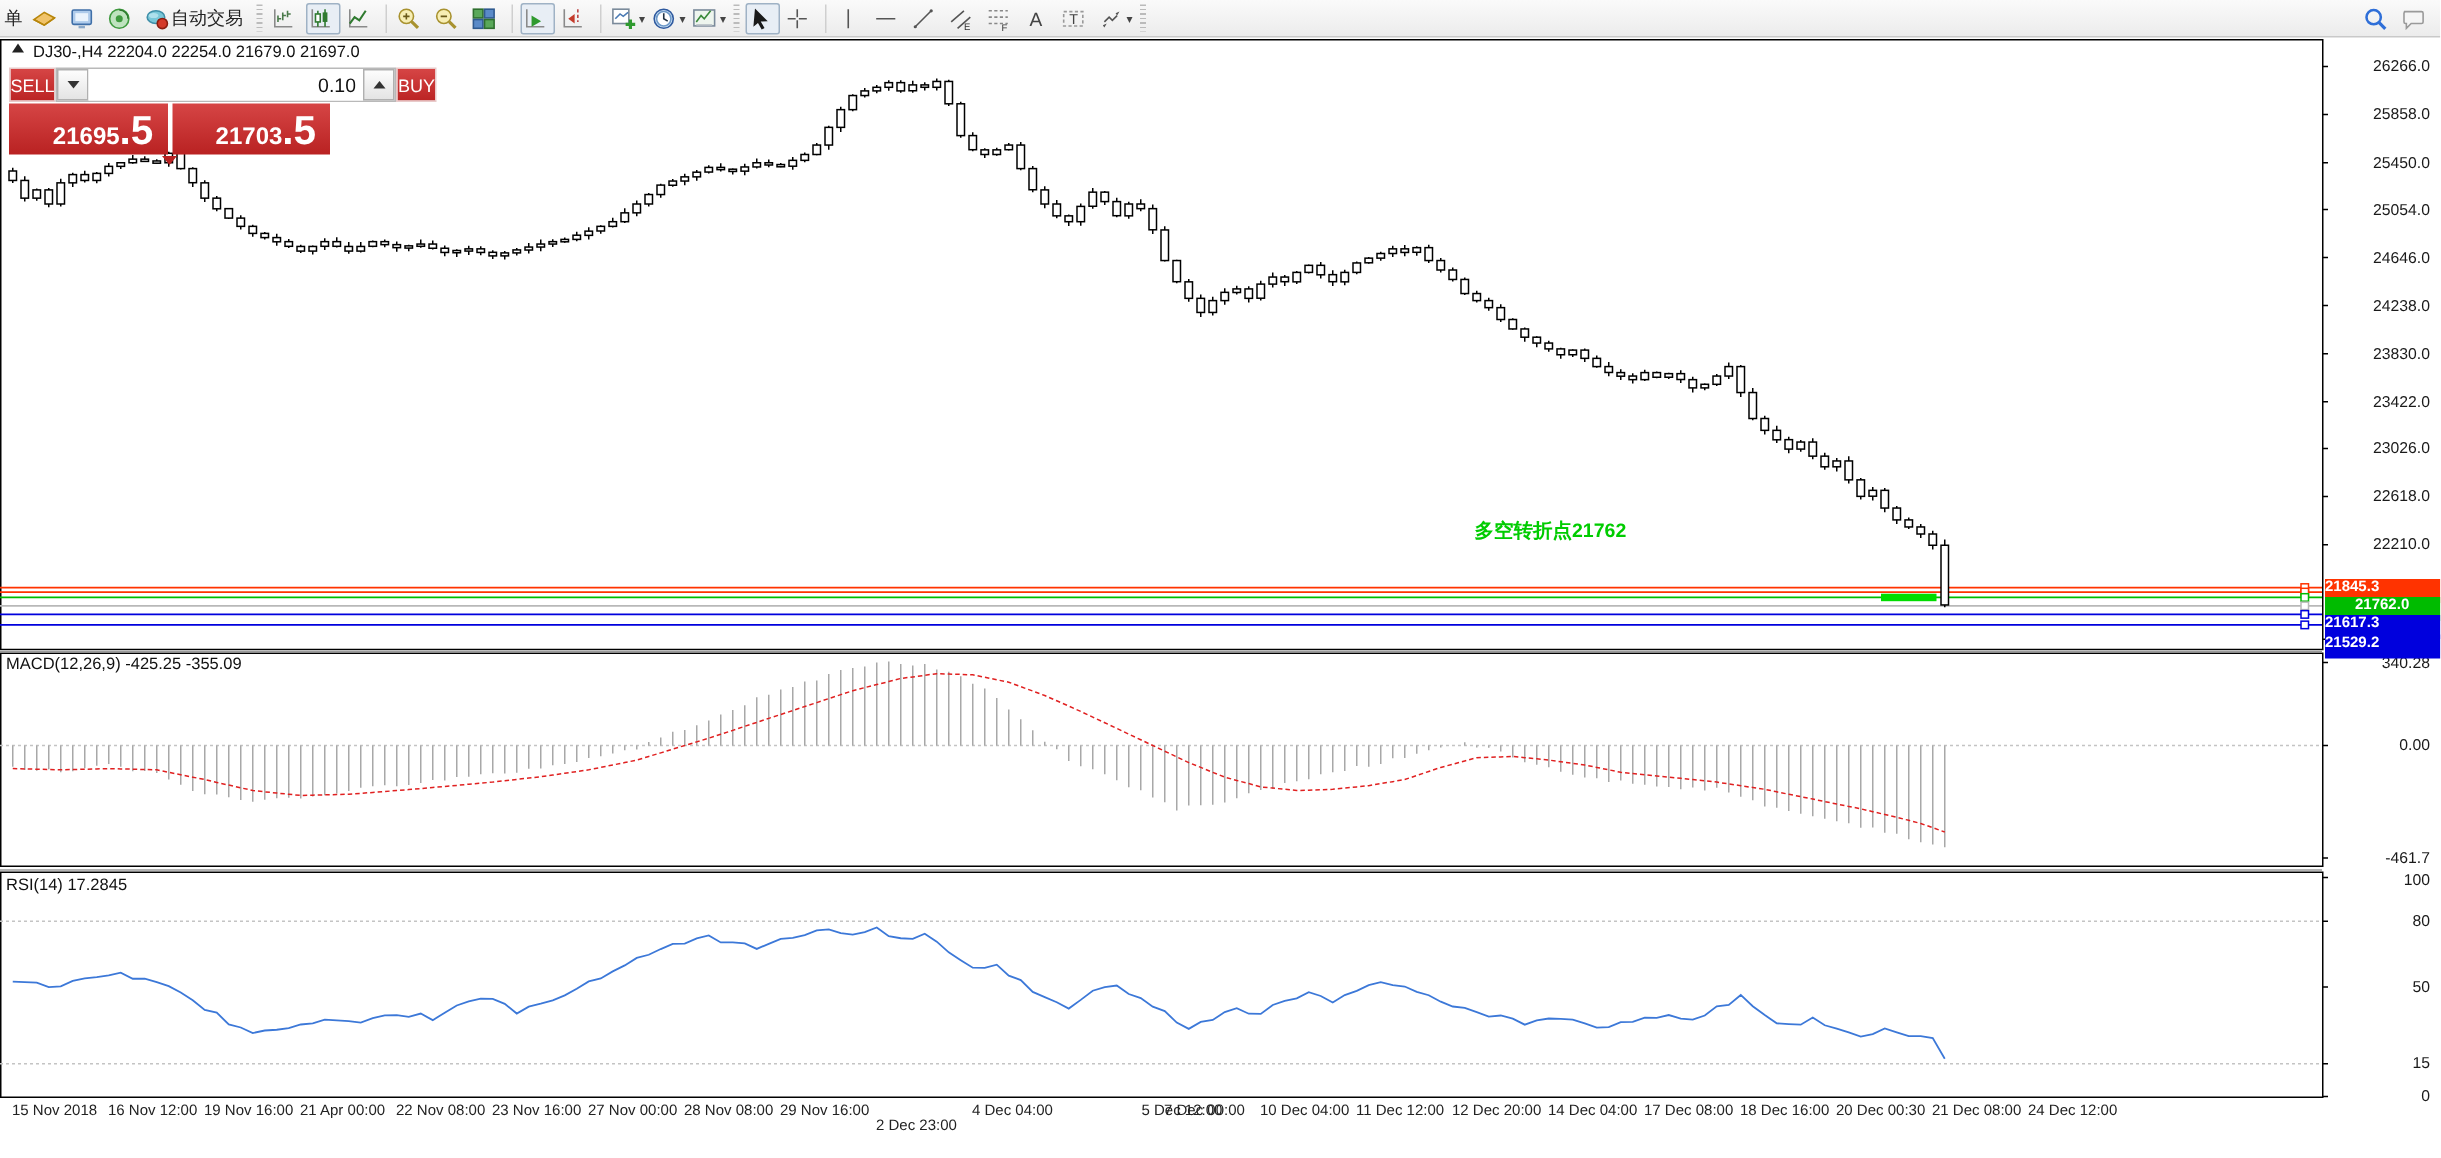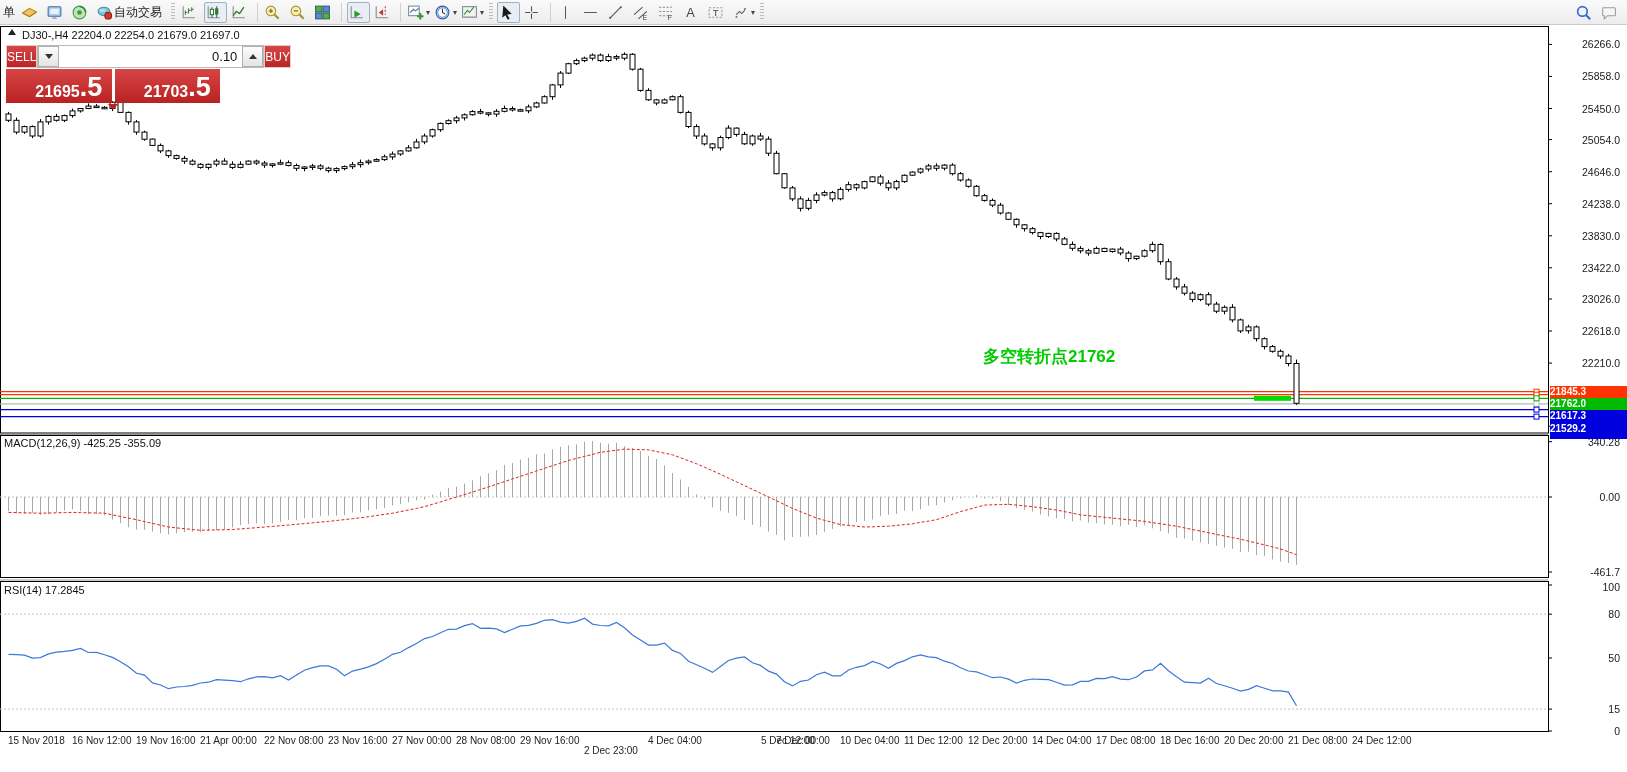--- a/index.html
+++ b/index.html
@@ -24,21 +24,21 @@
   .tf-btn{font-size:11px;color:#333;height:21px;padding:0 7px;display:inline-flex;align-items:center;
     border:1px solid transparent;border-radius:2px;margin:0 1px;letter-spacing:.5px;}
   .tf-btn.active{border:1px solid #aab6c2;background:#f6f8fa;}
   #tb-right{margin-left:auto;display:flex;align-items:center;padding-right:2px;}
 
   
   #plot{position:absolute;left:0;top:0;}
   #chart-title{position:absolute;left:8px;top:29px;font-size:11px;color:#111;display:flex;align-items:flex-start;gap:6px;}
   .collapse-tri{width:0;height:0;border-left:4px solid transparent;border-right:4px solid transparent;
     border-bottom:6px solid #222;display:inline-block;}
-  #annotation{position:absolute;left:983px;top:345px;font-size:17px;font-weight:bold;color:#00cc00;white-space:nowrap;}
+  #annotation{position:absolute;left:983px;top:345px;font-size:13px;font-weight:bold;color:#00cc00;white-space:nowrap;}
 
   .axis-label{position:absolute;font-size:10.5px;color:#1a1a1a;left:1552px;width:71px;text-align:right;padding-right:3px;white-space:nowrap;}
   .time-label{position:absolute;top:735px;font-size:10px;color:#222;white-space:nowrap;}
   .price-tag{position:absolute;left:1550px;width:77px;height:16px;font-size:10px;font-weight:bold;
     color:#fff;line-height:12px;text-align:left;padding-right:3px;}
   .panel-label{position:absolute;font-size:11px;color:#111;white-space:nowrap;}
 
   
   #trade-panel{position:absolute;left:6px;top:45px;width:214px;}
   .tp-row1{display:flex;height:23px;}
@@ -918,21 +918,21 @@
       <div class="time-label" style="left: 584px; margin-top: 10px;">2 Dec 23:00</div>
       <div class="time-label" style="left: 648px;">4 Dec 04:00</div>
       <div class="time-label" style="left: 713px; padding-left: 48px;">5 Dec 12:00</div>
       <div class="time-label" style="left: 776px;">7 Dec 00:00</div>
       <div class="time-label" style="left: 840px;">10 Dec 04:00</div>
       <div class="time-label" style="left: 904px; text-align: right;">11 Dec 12:00</div>
       <div class="time-label" style="left: 968px;">12 Dec 20:00</div>
       <div class="time-label" style="left: 1032px;">14 Dec 04:00</div>
       <div class="time-label" style="left: 1096px;">17 Dec 08:00</div>
       <div class="time-label" style="left: 1160px;">18 Dec 16:00</div>
-      <div class="time-label" style="left: 1224px;">20 Dec 20:00</div>
+      <div class="time-label" style="left: 1224px;">20 Dec 00:30</div>
       <div class="time-label" style="left: 1288px;">21 Dec 08:00</div>
       <div class="time-label" style="left: 1352px;">24 Dec 12:00</div>
       <div class="price-tag" style="top: 385.726px; background: rgb(255, 51, 0);">21845.3</div>
-      <div class="price-tag" style="top: 398.271px; background: rgb(0, 187, 0);">21762.0</div>
+      <div class="price-tag" style="top: 398.271px; background: rgb(0, 187, 0); padding-left: 20px;">21762.0</div>
       <div class="price-tag" style="top: 409.641px; background: rgb(0, 0, 221);">21617.3</div>
       <div class="price-tag" style="top: 422.563px; background: rgb(0, 0, 221);">21529.2</div>
     </div>
 </div>
 
 </body></html>

